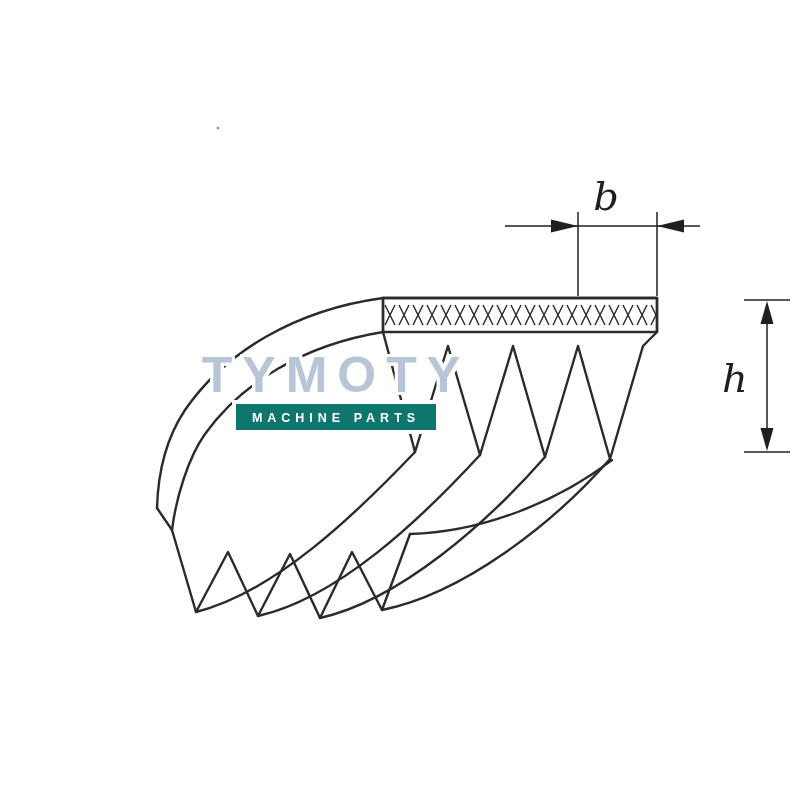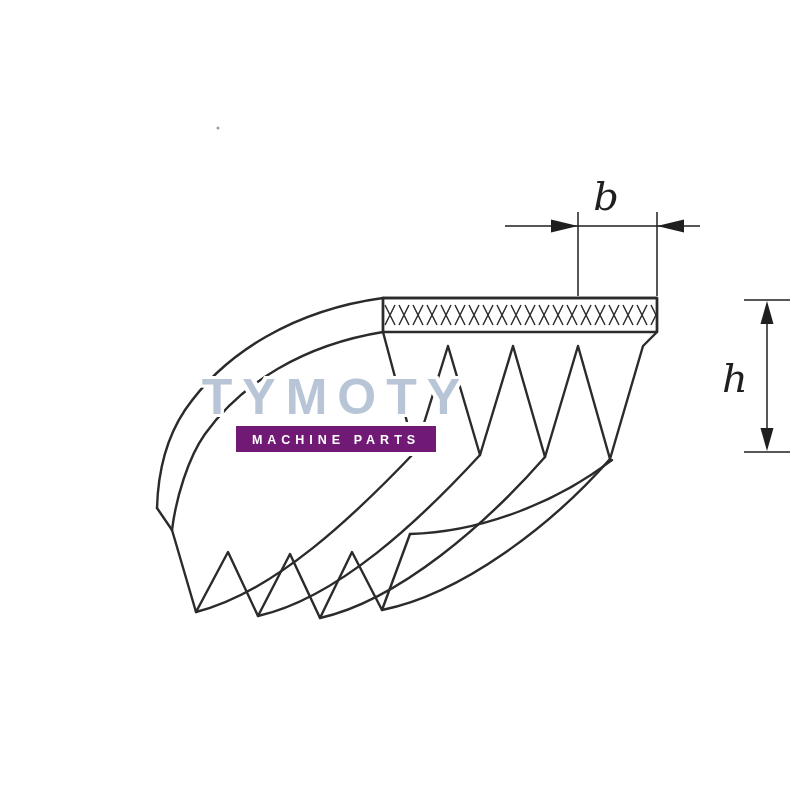--- a/index.html
+++ b/index.html
@@ -22,41 +22,41 @@
   }
   .dim-label {
     font-family: "DejaVu Serif", serif;
     font-style: italic;
     font-size: 40px;
     fill: #1f1f1f;
   }
   .watermark {
     position: absolute;
     left: 0;
-    top: 372px;
+    top: 350px;
     width: 672px;
     text-align: center;
     pointer-events: none;
   }
   .wm-brand {
     font-family: "Liberation Sans", sans-serif;
     font-weight: 700;
     font-size: 50px;
     line-height: 1;
     letter-spacing: 10px;
     color: #b7c5d6;
     text-shadow:
       -3px -3px 0 #ffffff, 0 -3px 0 #ffffff, 3px -3px 0 #ffffff,
       -3px  0   0 #ffffff, 3px  0   0 #ffffff,
       -3px  3px 0 #ffffff, 0  3px 0 #ffffff, 3px 3px 0 #ffffff;
   }
   .wm-badge {
     display: inline-block;
     margin-top: 4px;
-    background: #701a75;
+    background: #0f766e;
     border-radius: 0;
     padding: 4px 16px;
     box-shadow: 0 0 0 4px #ffffff;
   }
   .wm-tagline {
     font-family: "Liberation Sans", sans-serif;
     font-weight: 700;
     font-size: 12.5px;
     letter-spacing: 5px;
     color: #ffffff;

